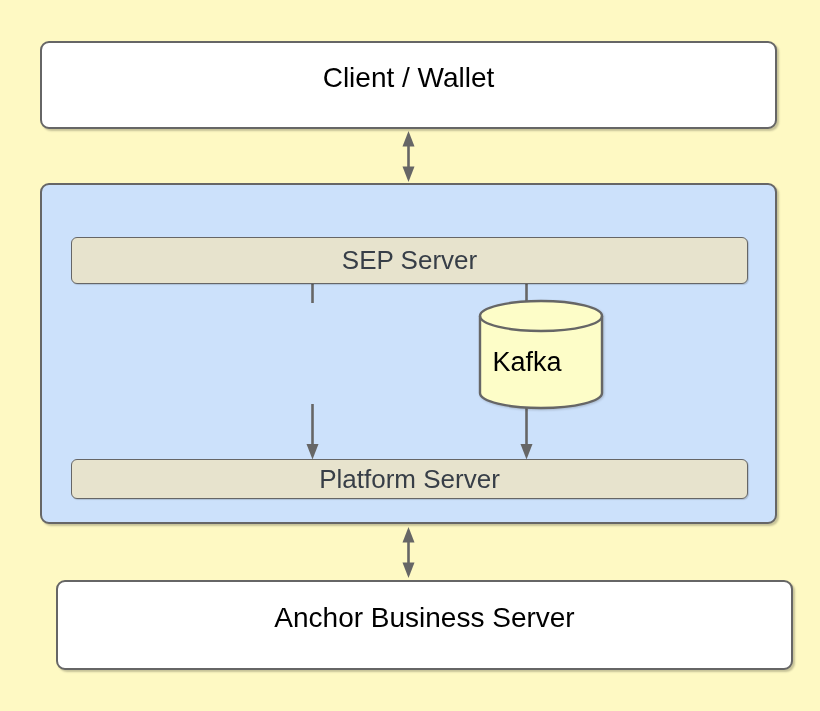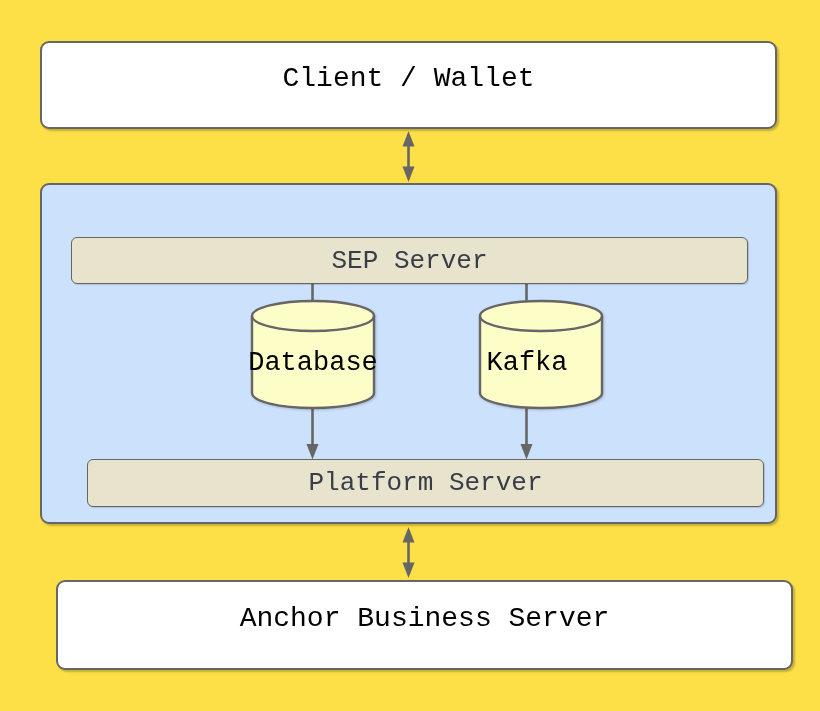--- a/index.html
+++ b/index.html
@@ -1,19 +1,19 @@
 <!DOCTYPE html>
 <html style="--box-fill: #ffffff; --container-fill: #cce1fb; --bar-fill: #e7e3cd; --cylinder-fill: #fdfdc8; --stroke: #666666; --arrow-color: #666666; --text: #000000; --bar-text: #373e47;"><head>
 <meta charset="utf-8">
 <style>
   * { box-sizing: border-box; }
   html, body { margin: 0; padding: 0; background: #ffffff; }
   .canvas {
-    position: relative; width: 820px; height: 711px; background: #fde047;
-    font-family: Liberation Mono, monospace; overflow: hidden;
+    position: relative; width: 820px; height: 711px; background: #fef9c3;
+    font-family: Liberation Sans, sans-serif; overflow: hidden;
   }
   .node { position: absolute; }
   .box {
     background: var(--box-fill, #ffffff);
     border: 2px solid var(--stroke, #666666);
     border-radius: 9px;
     box-shadow: 2px 2px 2px rgba(0,0,0,0.22);
     display: flex; align-items: center; justify-content: center;
   }
   .box-label {
@@ -78,31 +78,24 @@
   </svg>
   <svg class="edge" style="left:518px; top:404px;" width="17" height="56" viewBox="0 0 17 56">
     <line class="arrow-line" x1="8.5" y1="0" x2="8.5" y2="43"></line>
     <polygon class="arrow-head" points="8.5,55.5 14.5,40 2.5,40"></polygon>
   </svg>
 
   <div class="node bar" style="left:71px; top:201px; width:677px; height:47px;margin-top:36px;">
     <span class="bar-label">SEP Server</span>
   </div>
 
-  <div class="node bar" style="left:71px; top:459px; width:677px; height:48px;margin-left:16px;">
+  <div class="node bar" style="left:71px; top:459px; width:677px; height:40px;">
     <span class="bar-label">Platform Server</span>
   </div>
 
-  <div class="node cyl" style="left:250px; top:299px; width:126px; height:111px;">
-    <svg width="126" height="111" viewBox="0 0 126 111">
-      <path class="cyl-body" d="M 2,17 A 61,15 0 0 1 124,17 L 124,94 A 61,15 0 0 1 2,94 Z"></path>
-      <path class="cyl-inner" d="M 2,17 A 61,15 0 0 0 124,17"></path>
-    </svg>
-    <div class="cyl-label">Database</div>
-  </div>
 
   <div class="node cyl" style="left:464px; top:299px; width:126px; height:111px;padding-left:14px;">
     <svg width="126" height="111" viewBox="0 0 126 111">
       <path class="cyl-body" d="M 2,17 A 61,15 0 0 1 124,17 L 124,94 A 61,15 0 0 1 2,94 Z"></path>
       <path class="cyl-inner" d="M 2,17 A 61,15 0 0 0 124,17"></path>
     </svg>
     <div class="cyl-label">Kafka</div>
   </div>
 
   <svg class="edge" style="left:400px; top:526px;" width="17" height="53" viewBox="0 0 17 53">

